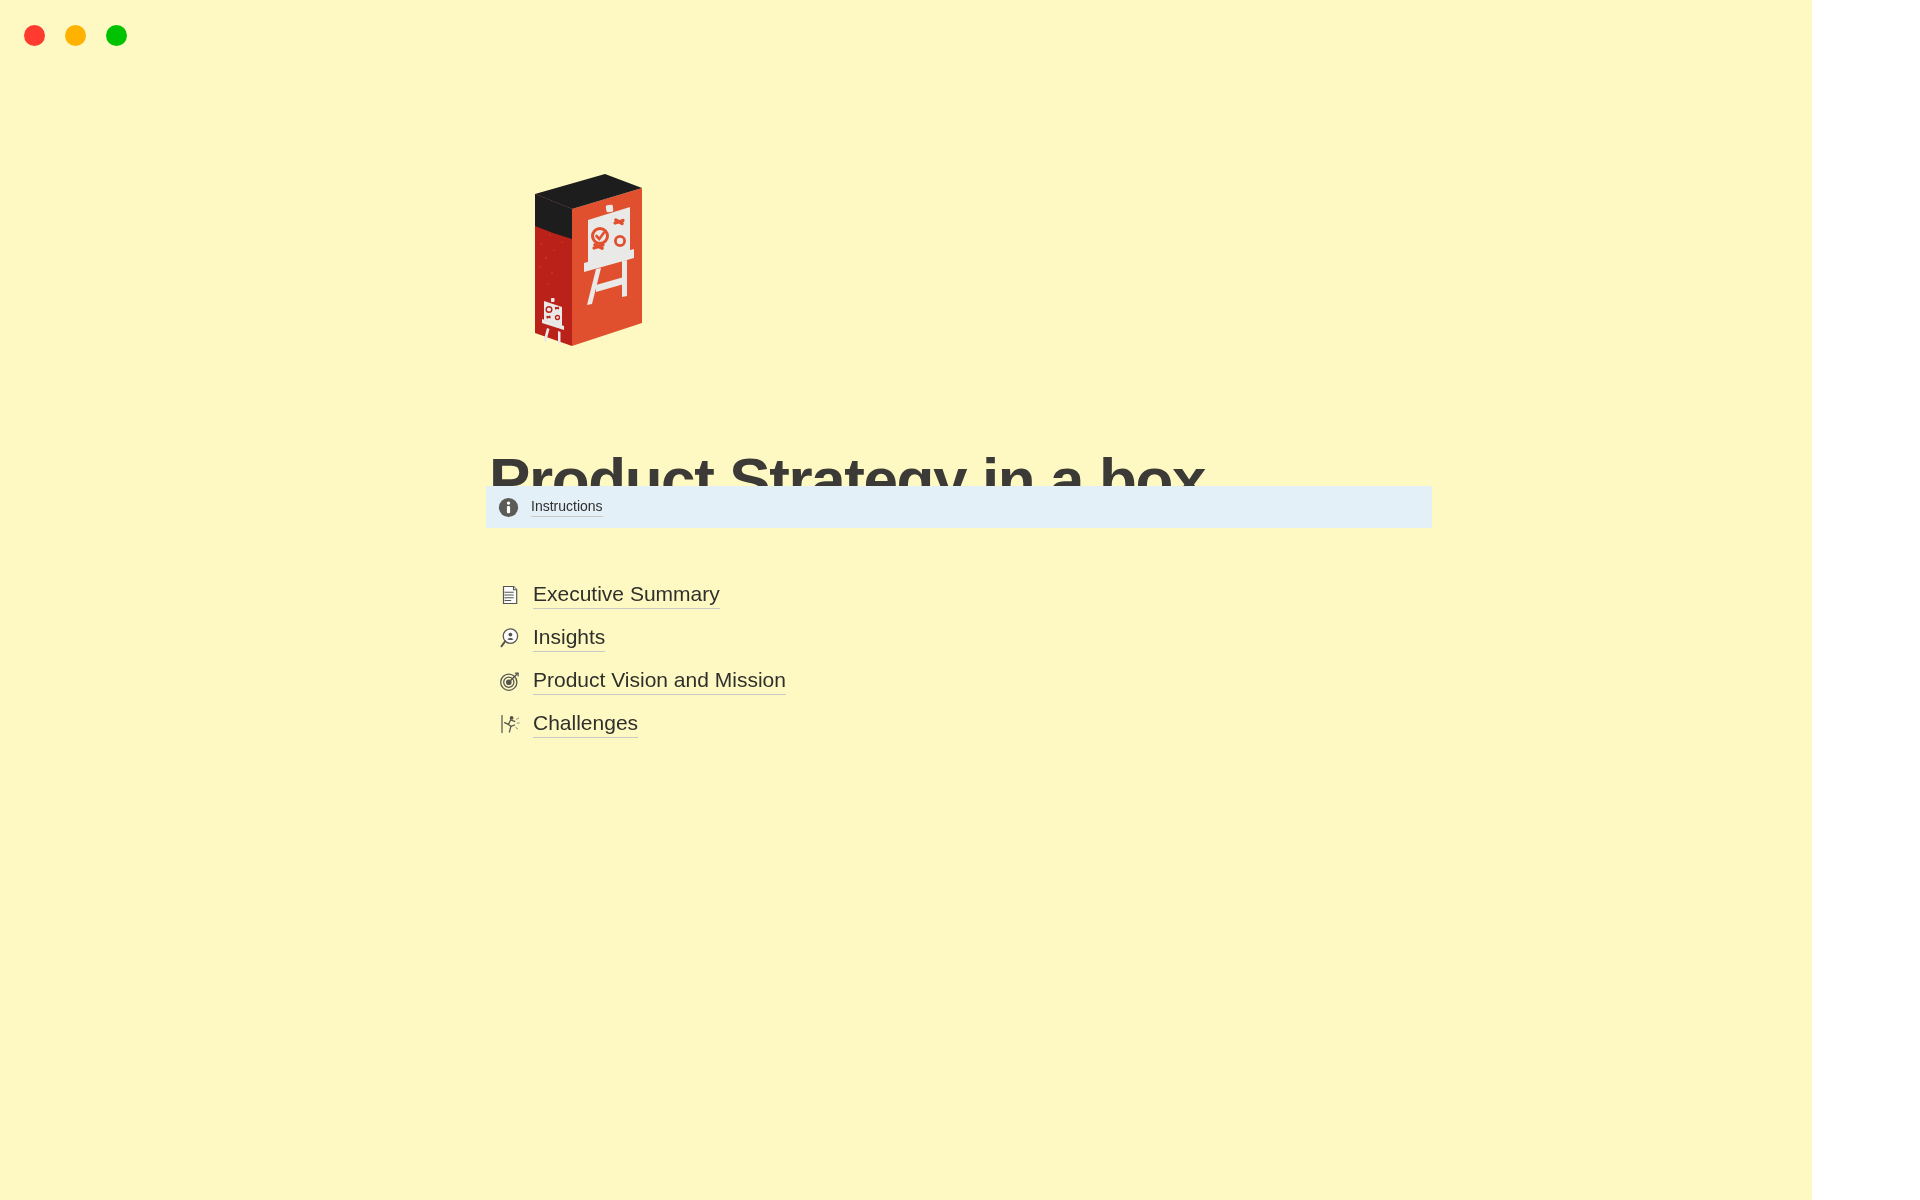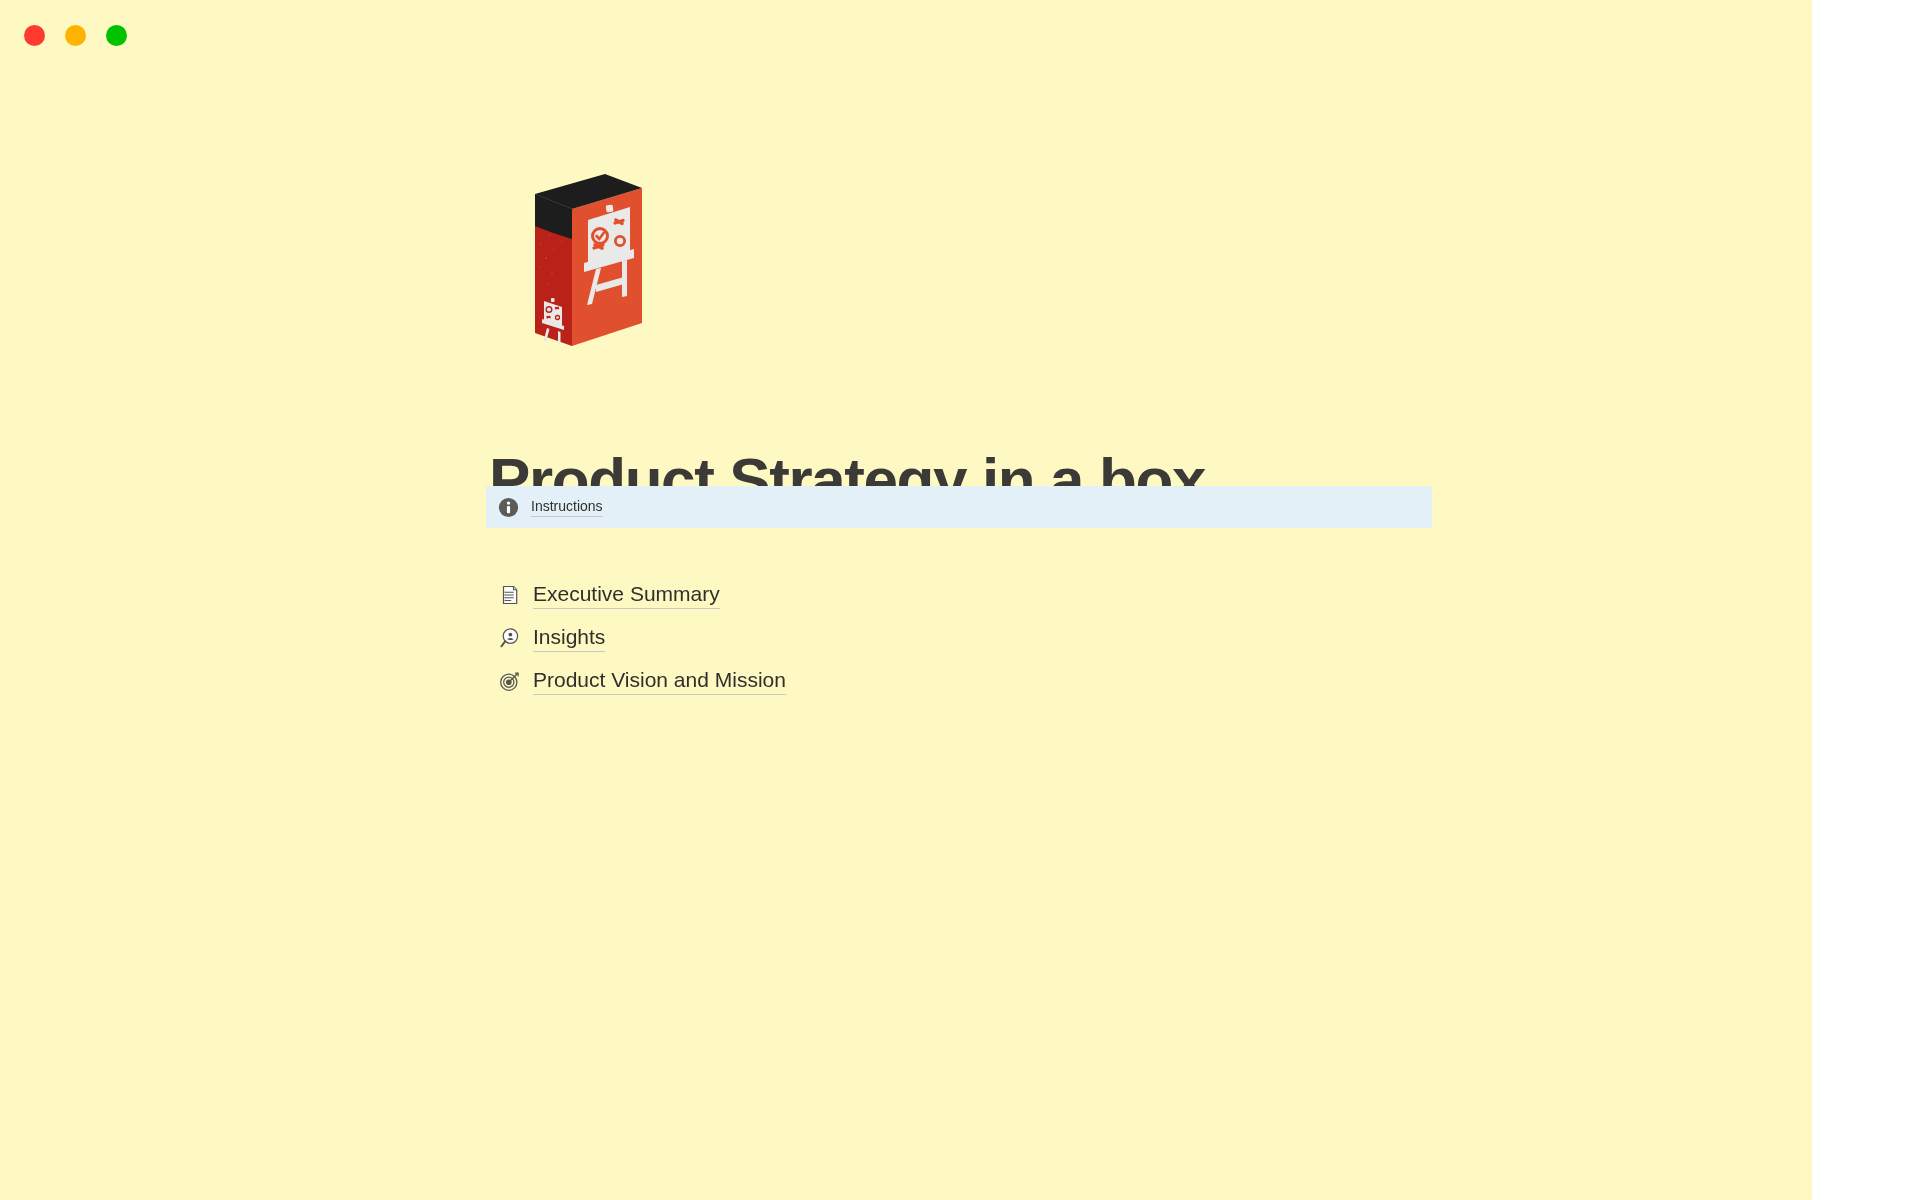--- a/index.html
+++ b/index.html
@@ -272,17 +272,37 @@
             <circle cx="9.8" cy="12.2" r="5.1"></circle>
             <circle cx="9.8" cy="12.2" r="2.2" fill="#55554f"></circle>
           </g>
           <path d="M9.8 12.2 L18.6 3.6" stroke="#55554f" stroke-width="1.4" stroke-linecap="round"></path>
           <path d="M16.4 3.2 L19.2 3.1 L19.1 5.9" fill="none" stroke="#55554f" stroke-width="1.2" stroke-linecap="round" stroke-linejoin="round"></path>
         </svg>
       </span>
       <span class="llabel">Product Vision and Mission</span>
     </div>
 
+    <div class="link-row">
+      <span class="licon">
+        <svg width="22" height="22" viewBox="0 0 22 22" xmlns="http://www.w3.org/2000/svg">
+          <g fill="none" stroke="#55554f" stroke-width="1.25" stroke-linecap="round" stroke-linejoin="round">
+            <path d="M3 2.5 L3 19.5"></path>
+            <circle cx="12.6" cy="4.9" r="1.9" fill="#55554f" stroke="none"></circle>
+            <path d="M11.6 7 L9.4 11.4 L11.9 13.3 L10.4 19"></path>
+            <path d="M9.4 11.4 L5.6 9.6"></path>
+            <path d="M11.9 13.3 L15.6 12"></path>
+            <path d="M11.6 7 L15.8 8.3"></path>
+          </g>
+          <g stroke="#8d8d88" stroke-width="1" stroke-linecap="round">
+            <path d="M17.6 6.2 L19.6 5.2"></path>
+            <path d="M18.2 10 L20.3 10"></path>
+            <path d="M16.8 14.5 L18.6 15.8"></path>
+          </g>
+        </svg>
+      </span>
+      <span class="llabel">Challenges</span>
+    </div>
 
 
 
   </div>
 </div>
 
 </body></html>

